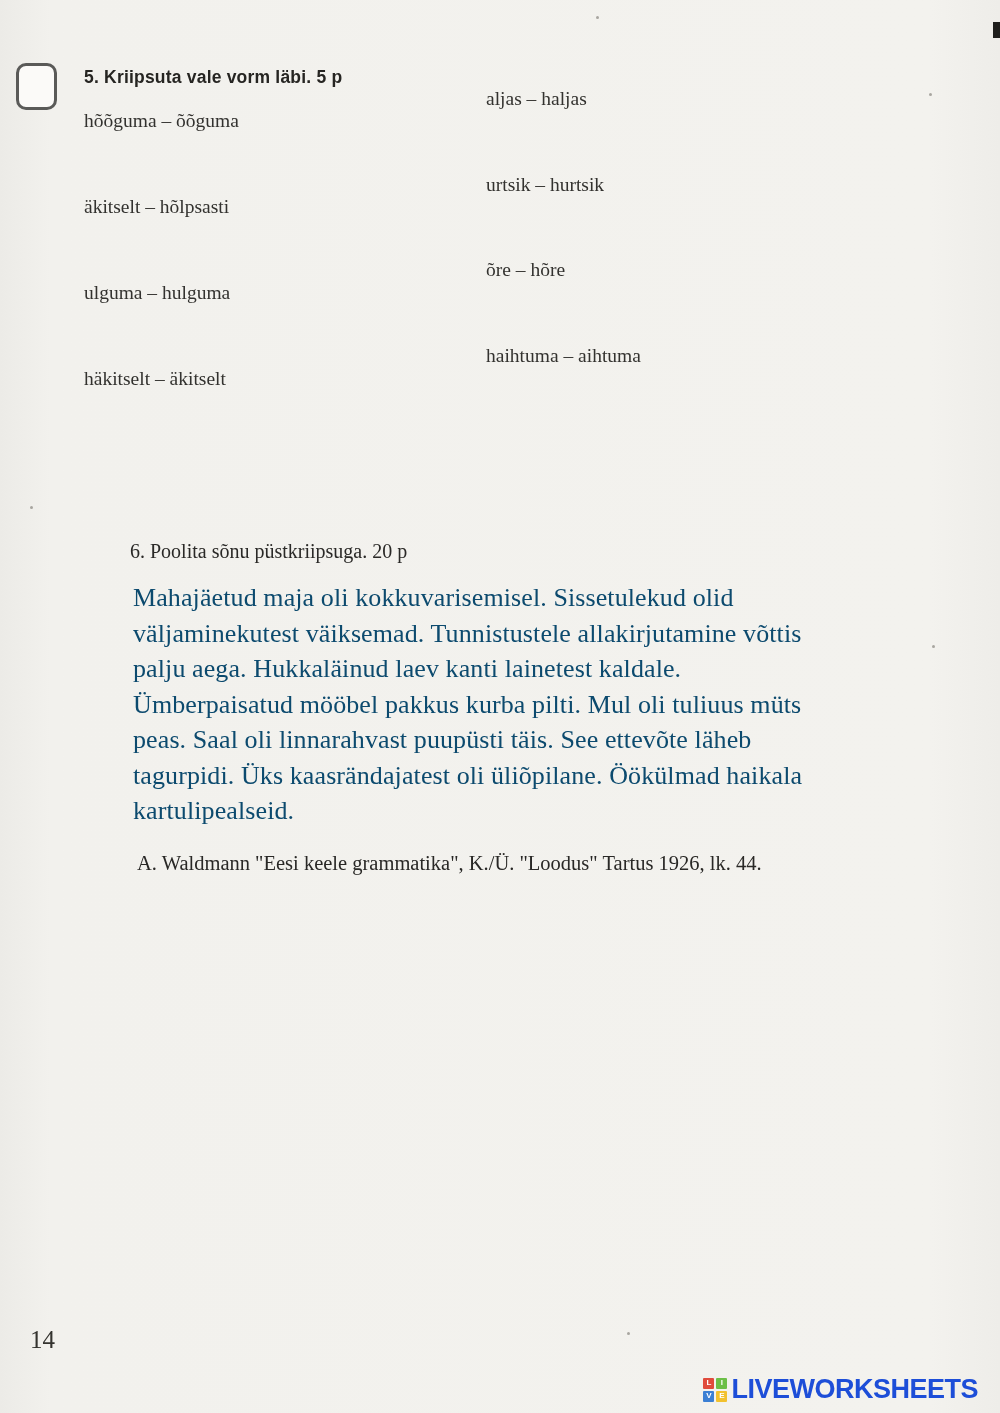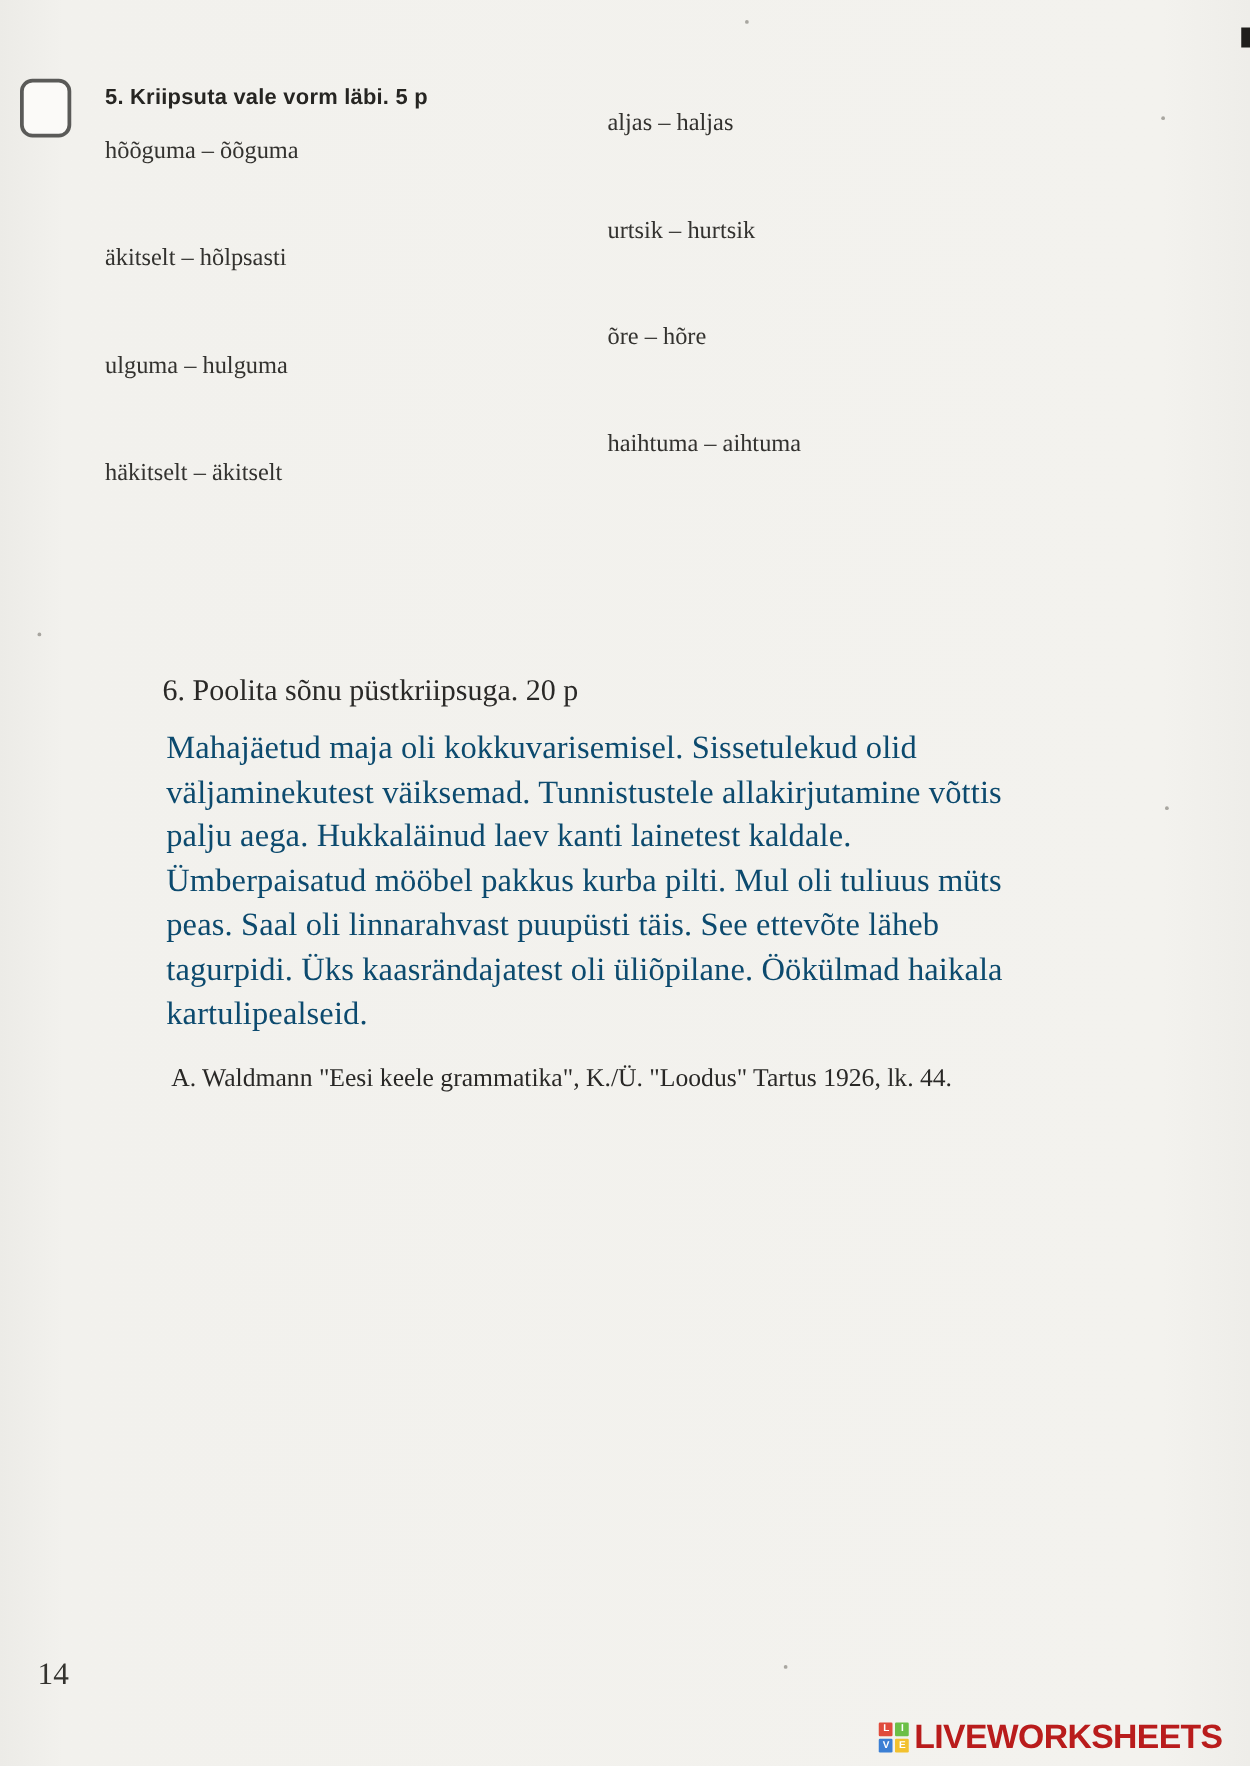--- a/index.html
+++ b/index.html
@@ -26,21 +26,21 @@
     letter-spacing:0.2px;
   }
 
   .pairs { display:flex; flex-direction:column;gap:44px; }
   .pair { font-size:19.5px; color:#33322f; white-space:nowrap; }
   .pairs-left  { left:84px;  top:106px; }
   .pairs-left .pair  { height:42px; line-height:30px; }
   .pairs-right { left:486px; top:84px; }
   .pairs-right .pair { height:41.5px; line-height:30px; }
 
-  .ex6-title { left:130px; top:540px; font-size:24px; color:#2a2927; }
+  .ex6-title { left:130px; top:540px; font-size:20px; color:#2a2927; }
 
   .para { left:133px; top:580px; }
   .pline {
     font-size:26px; line-height:35.5px; color:#0c4a6e;
     white-space:nowrap; letter-spacing:0.1px;
   }
 
   .source { left:137px; top:852px; font-size:20.5px; color:#292826; white-space:nowrap; }
 
   .pagenum { left:30px; top:1326px; font-size:25px; color:#34332f; }
@@ -61,21 +61,21 @@
     font-weight:bold; font-size:8px; line-height:1;
     border-radius:1px;
   }
   .sq0 { background:#e04b3c; }
   .sq1 { background:#6cbf47; }
   .sq2 { background:#3b7fd4; }
   .sq3 { background:#f2c12e; }
   .brand-text {
     font-family:"Liberation Sans", sans-serif;
     font-weight:800; font-size:27px; letter-spacing:-0.5px;
-    color:#b91c1c;
+    color:#1d4ed8;
   }
 
   .edge-mark { right:0; top:22px; width:7px; height:16px; background:#1f1e1c; }
   .speck { width:3px; height:3px; border-radius:50%; background:#8f8c85; opacity:0.75; }
   .speck.s1 { left:596px; top:16px; }
   .speck.s2 { left:929px; top:93px; }
   .speck.s3 { left:932px; top:645px; }
   .speck.s4 { left:627px; top:1332px; }
   .speck.s5 { left:30px;  top:506px; }
 </style>

